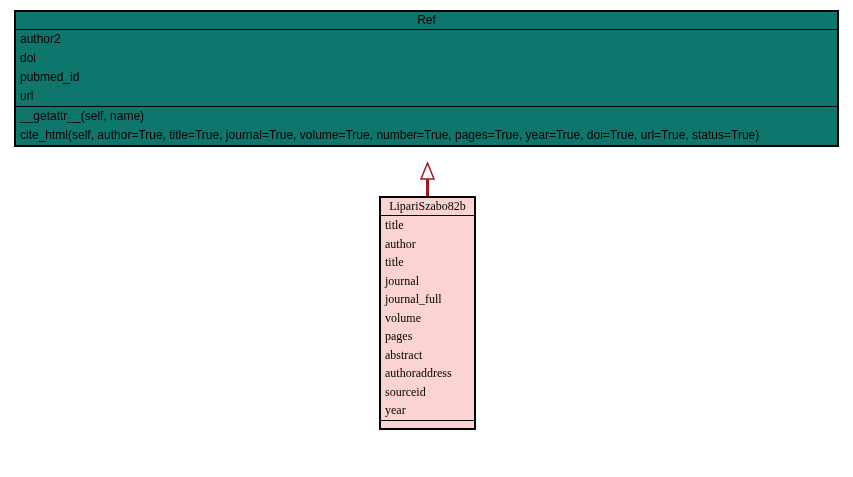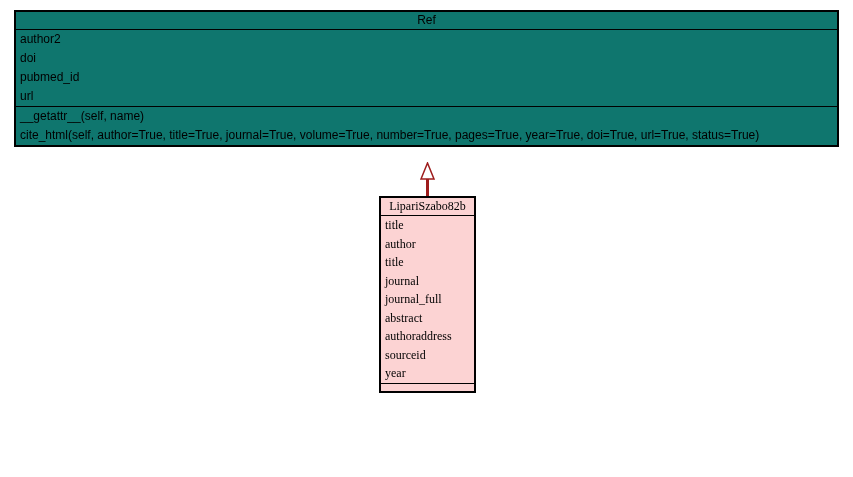--- a/index.html
+++ b/index.html
@@ -88,20 +88,22 @@
   </svg>
 
   <div class="class-box box-lipari" style="background: rgb(252, 211, 211);">
     <div class="class-title">LipariSzabo82b</div>
     <div class="compartment">
       <div class="row">title</div>
       <div class="row">author</div>
       <div class="row">title</div>
       <div class="row">journal</div>
       <div class="row">journal_full</div>
+      <div class="row">volume</div>
+      <div class="row">pages</div>
       <div class="row">abstract</div>
       <div class="row">authoraddress</div>
       <div class="row">sourceid</div>
       <div class="row">year</div>
     </div>
     <div class="compartment empty-compartment"></div>
   </div>
 
 </div>
 

